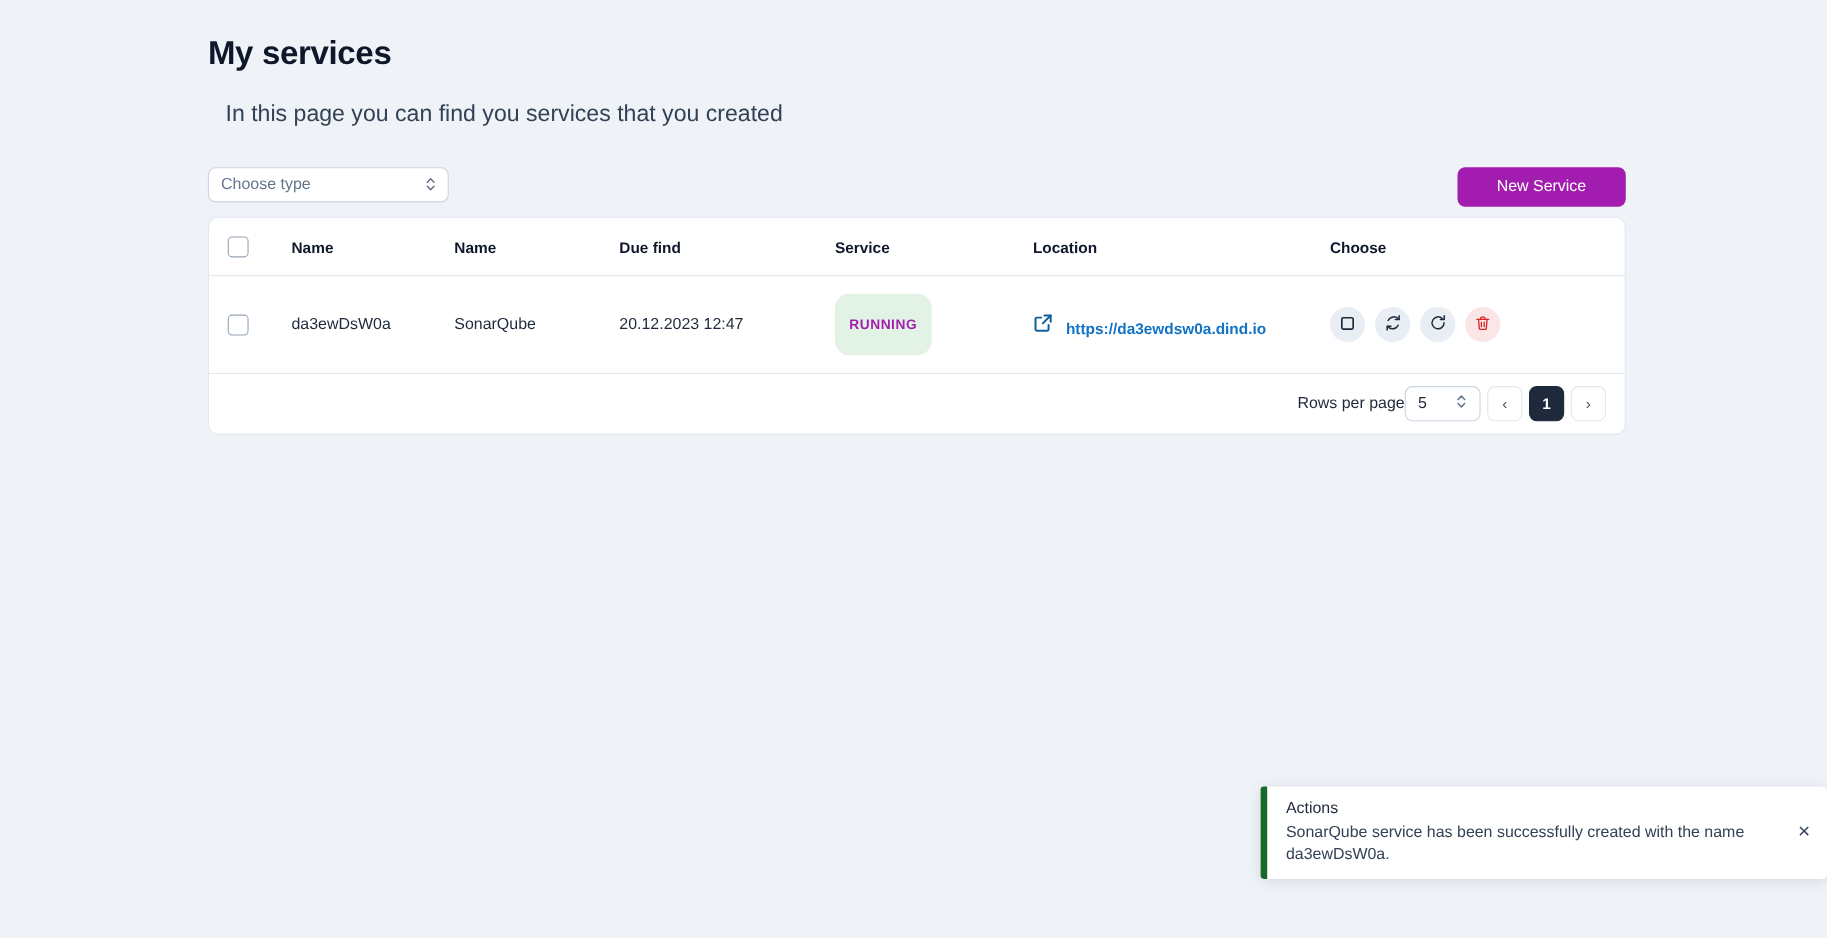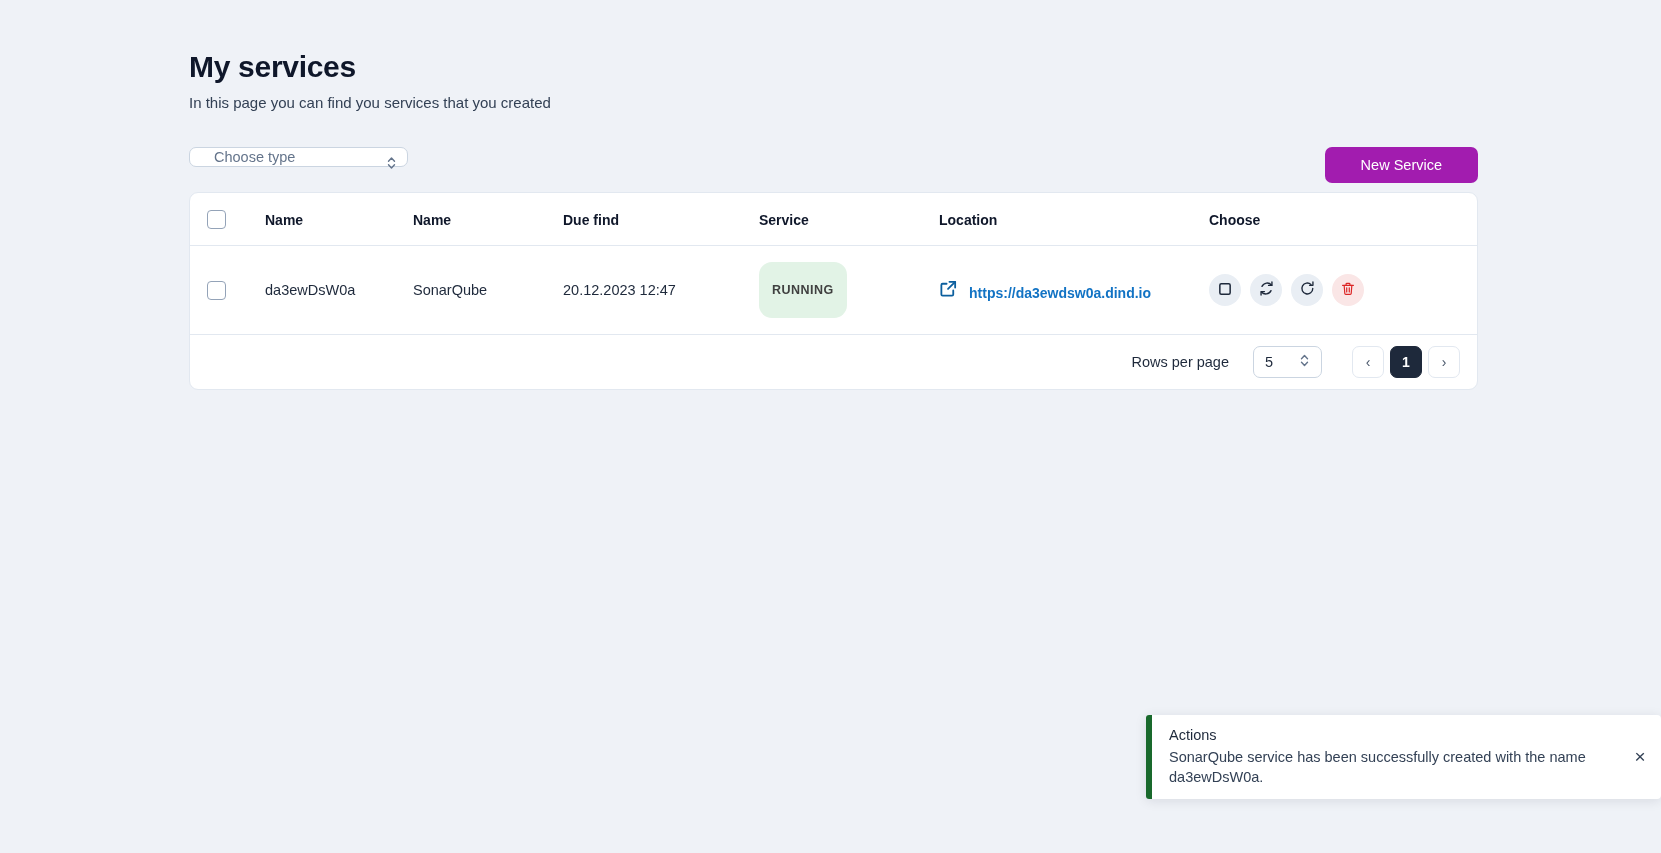--- a/index.html
+++ b/index.html
@@ -17,56 +17,56 @@
   }
   .content {
     position: absolute;
     left: 189px; top: 0px;
     width: 1289px;
   }
 
   
   .page-title {
     margin: 0;
-    padding-top: 50px;
+    padding-top: 32px;
     font-size: 30px;
     font-weight: bold;
     color: #0f172a;
     letter-spacing: -0.3px;
   }
   .page-subtitle {
-    margin: 0;
+    margin: 16px;
     padding-top: 10px;
-    font-size: 15px;
+    font-size: 21px;
     color: #334155;
     font-weight: 400;
   }
 
   
   .toolbar {
     margin-top: 36px;
     display: flex;
     align-items: center;
     justify-content: space-between;
     height: 36px;
   }
   .select-wrap {
     position: relative;
     width: 219px;
     height: 36px;
   }
   .select-box {
     width: 219px;
-    height: 20px;
+    height: 32px;
     border: 1px solid #cbd5e1;
     border-radius: 7px;
     background: #ffffff;
     display: flex;
     align-items: center;
-    padding: 0 24px;
+    padding: 0 11px;
     font-size: 14.5px;
     color: #64748b;
   }
   .stepper-icon {
     position: absolute;
     right: 11px;
     top: 50%;
     transform: translateY(-50%);
     display: block;
     color: #64748b;
@@ -125,21 +125,21 @@
     border: 1px solid #94a3b8;
     border-radius: 4px;
     background: #fff;
     display: block;
     cursor: pointer;
   }
 
   .badge {
     display: inline-block;
     background: #e2f3e6;
-    color: #404040;
+    color: #a21caf;
     font-size: 12.5px;
     font-weight: bold;
     letter-spacing: 0.5px;
     border-radius: 13px;
     padding: 21px 13px;
   }
 
   .loc-cell { display: flex; align-items: flex-end; gap: 11px; }
   .ext-icon { color: #0c5f9e; display: block; flex: 0 0 auto; }
   .loc-link {
@@ -166,21 +166,21 @@
   .act-btn.danger { background: #fae6e6; color: #dc2626; }
 
   
   .table-footer {
     border-top: 1px solid #e2e8f0;
     height: 55px;
     display: flex;
     align-items: center;
     justify-content: flex-end;
     padding-right: 17px;
-    gap: 24px;
+    gap: 0;
   }
   .rows-label { font-size: 14.5px; color: #1e293b; }
   .rows-select {
     position: relative;
     width: 69px; height: 32px;
     border: 1px solid #cbd5e1;
     border-radius: 7px;
     background: #fff;
     display: flex;
     align-items: center;

